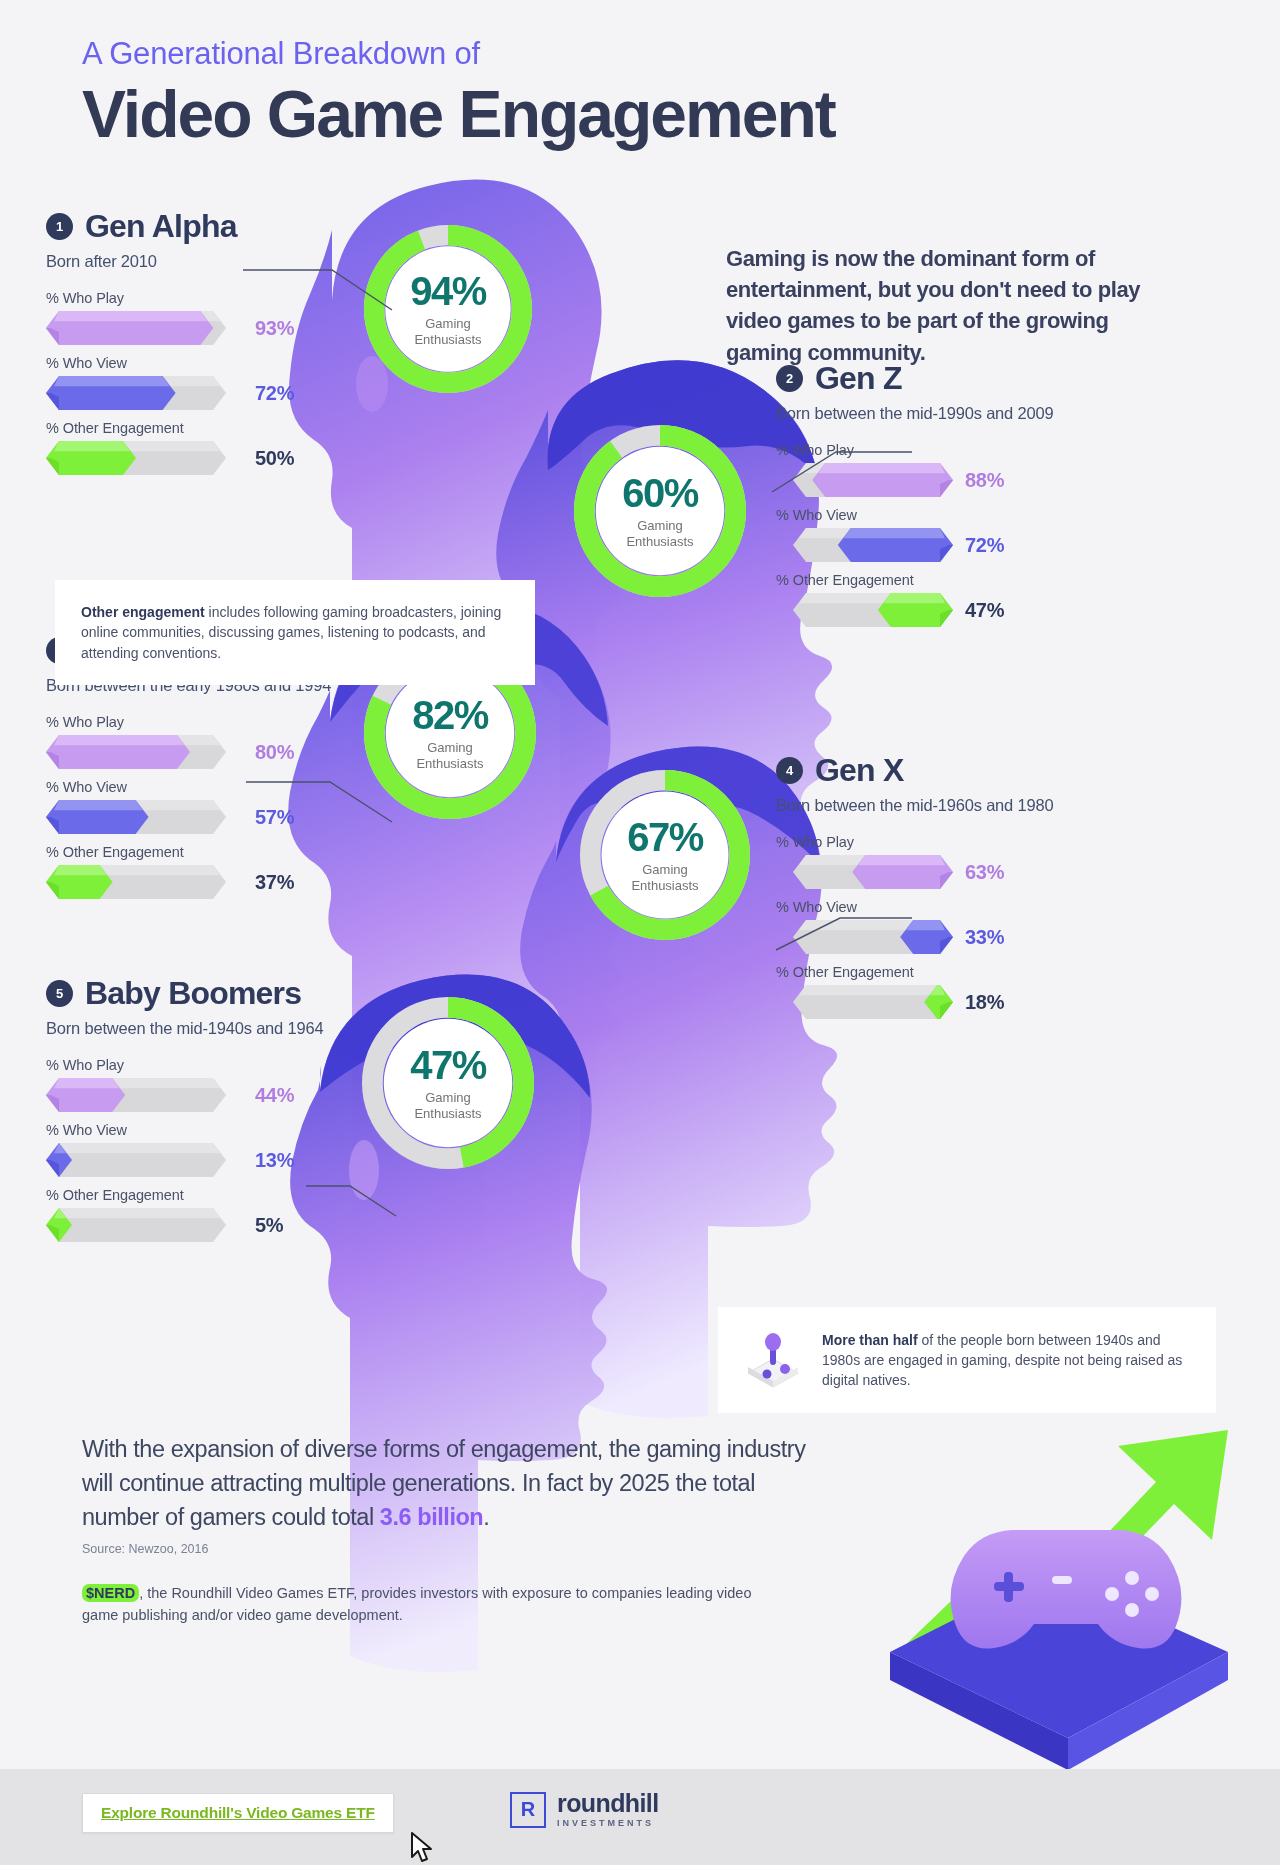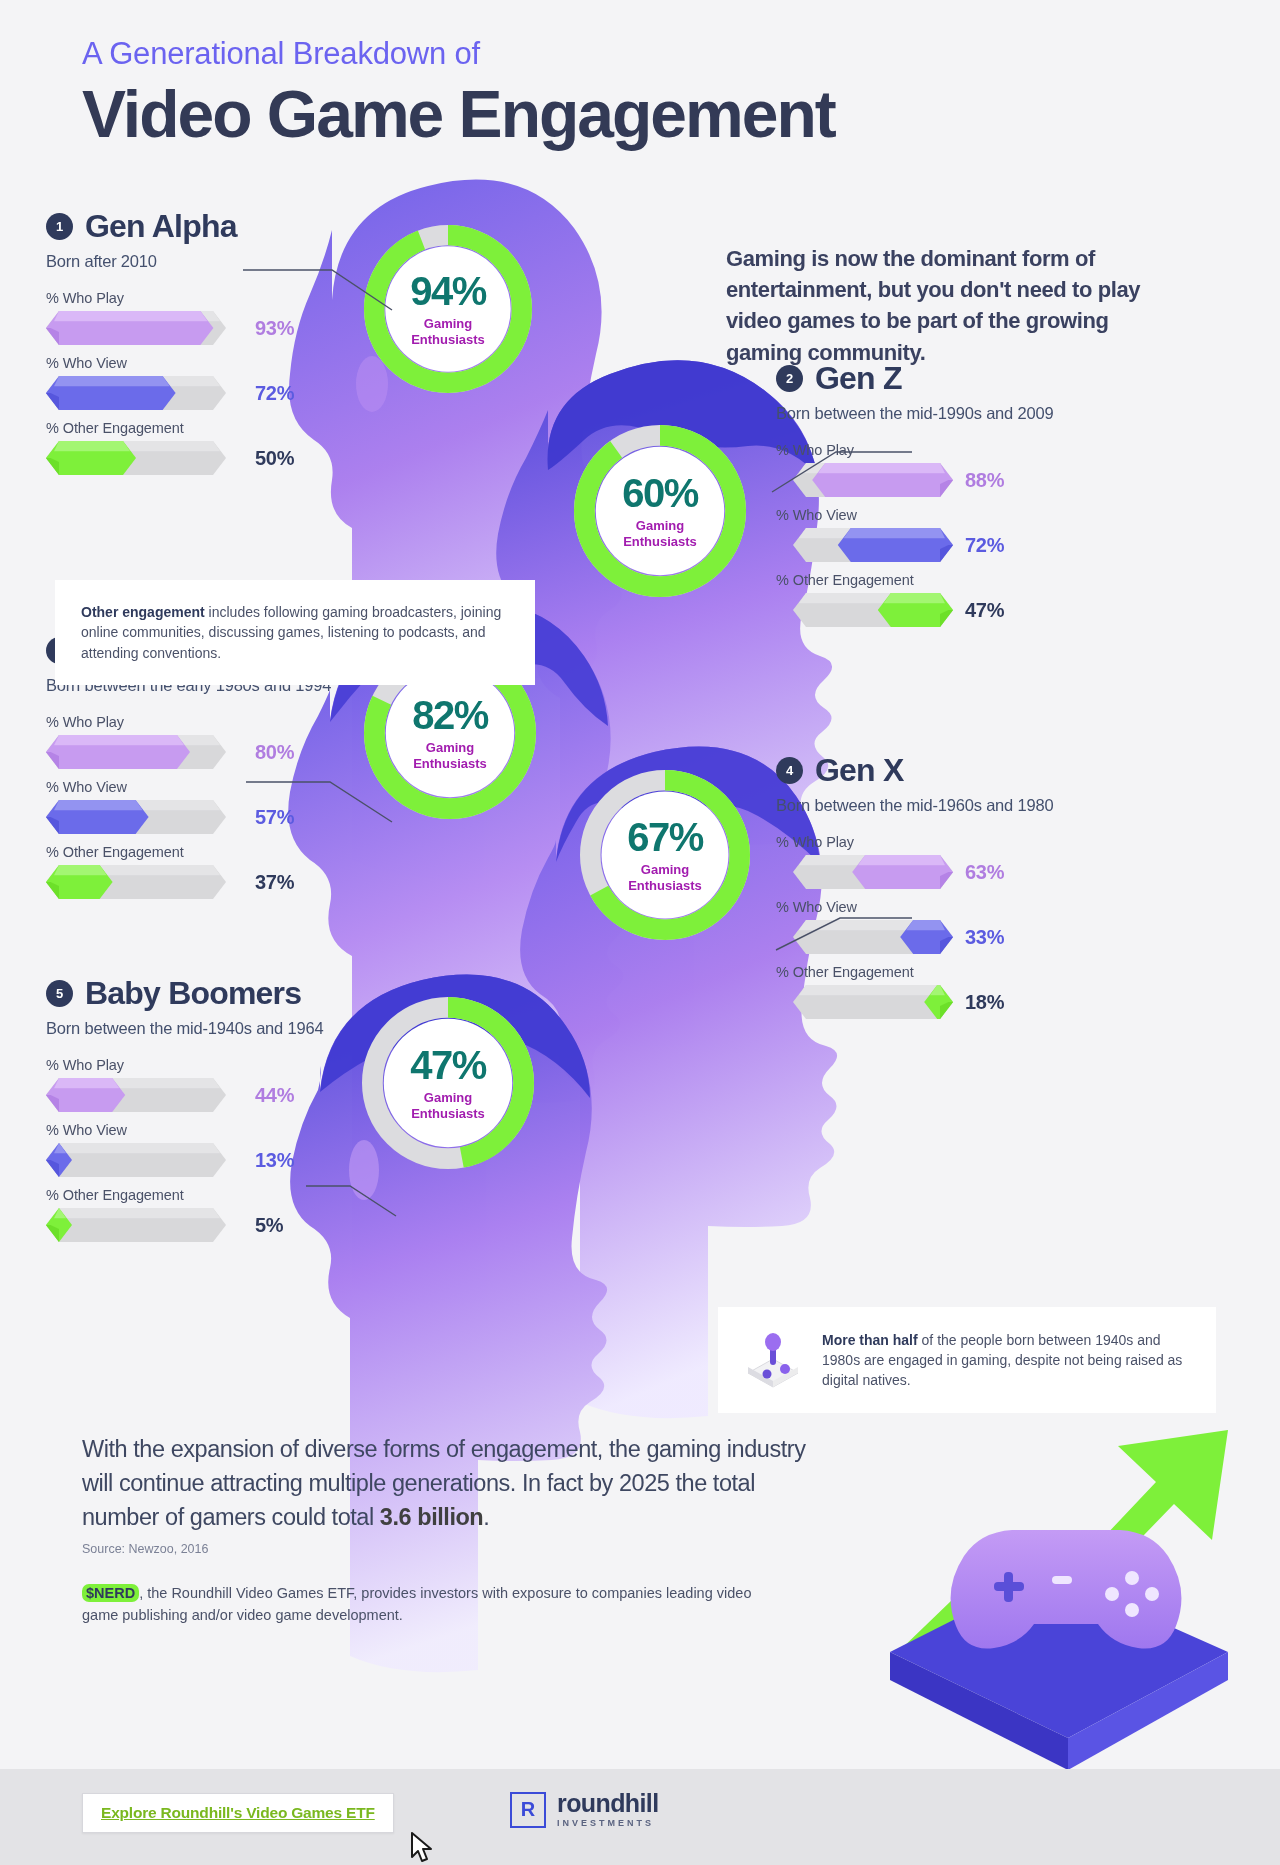--- a/index.html
+++ b/index.html
@@ -42,31 +42,31 @@
   .m-val.view { color:#5b5be0; }
   .m-val.other { color:#2f3a5c; }
 
   
   .donut { position:absolute; }
   .donut .center {
     position:absolute; inset:0; display:flex; flex-direction:column;
     align-items:center; justify-content:center; pointer-events:none;
   }
   .d-pct { font-weight:700; color:#0f766e; letter-spacing:-1.6px; line-height:1; }
-  .d-cap { font-weight:700; color:#a21caf; line-height:1.18; text-align:center; margin-top:5px;}
+  .d-cap { font-weight:400; color:#737373; line-height:1.18; text-align:center; margin-top:5px;}
 
   
   .callout { position:absolute; background:#fff; }
   .callout p { font-size:14px; line-height:1.45; color:#4a5168; }
   .callout b { color:#2f3a5c; font-weight:700; }
 
   
   .bottom-text { position:absolute; left:82px; top:1432px; width:740px;
                  font-size:23.5px; line-height:1.45; color:#3e4761; letter-spacing:-0.45px;}
-  .bottom-text b { font-weight:700; color:#404040; }
+  .bottom-text b { font-weight:700; color:#8b5cf6; }
   .source { position:absolute; left:82px; top:1542px; font-size:12.5px; color:#7b8196; }
   .nerd-block { position:absolute; left:82px; top:1583px; width:700px; font-size:14.5px; line-height:1.5; color:#4a5168;}
   .nerd-tag { background:#7ef03a; color:#2f3a5c; font-weight:700; padding:1px 4px;border-radius:7px; }
 
   .footer { position:absolute; left:0; bottom:0; width:1280px; height:96px; background:#e3e3e6; }
   .cta { position:absolute; left:82px; top:24px; background:#fff; border:1px solid #d7d7dc;
          padding:10px 18px; font-size:15.5px; color:#7ab81f; font-weight:700; letter-spacing:-0.2px;
          box-shadow:0 1px 2px rgba(0,0,0,.06);}
   .cta u { text-decoration:underline; }
   .cursor { position:absolute; left:410px; top:62px; }

